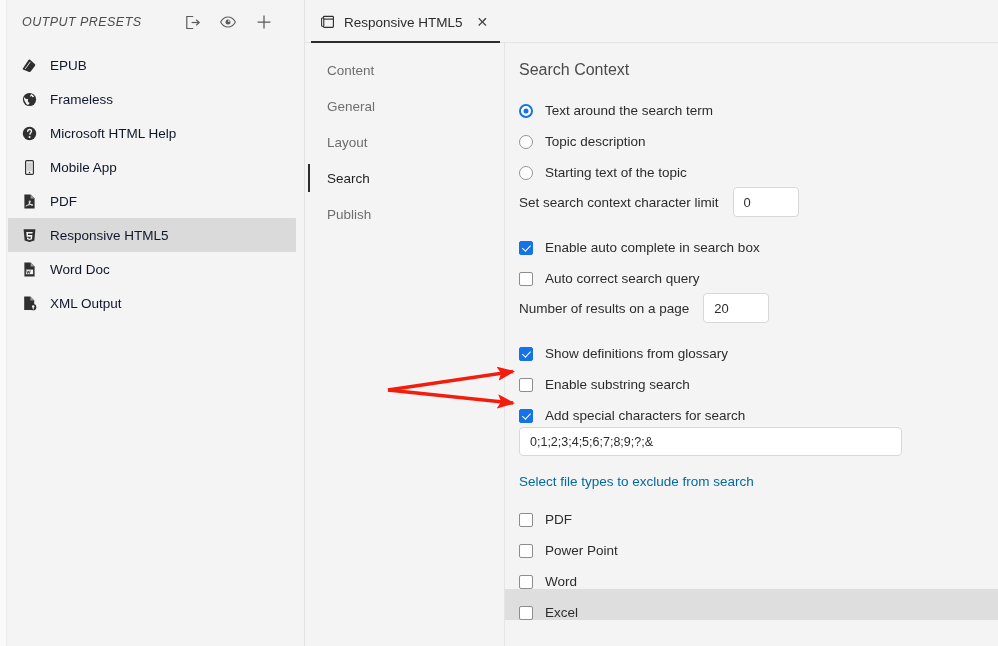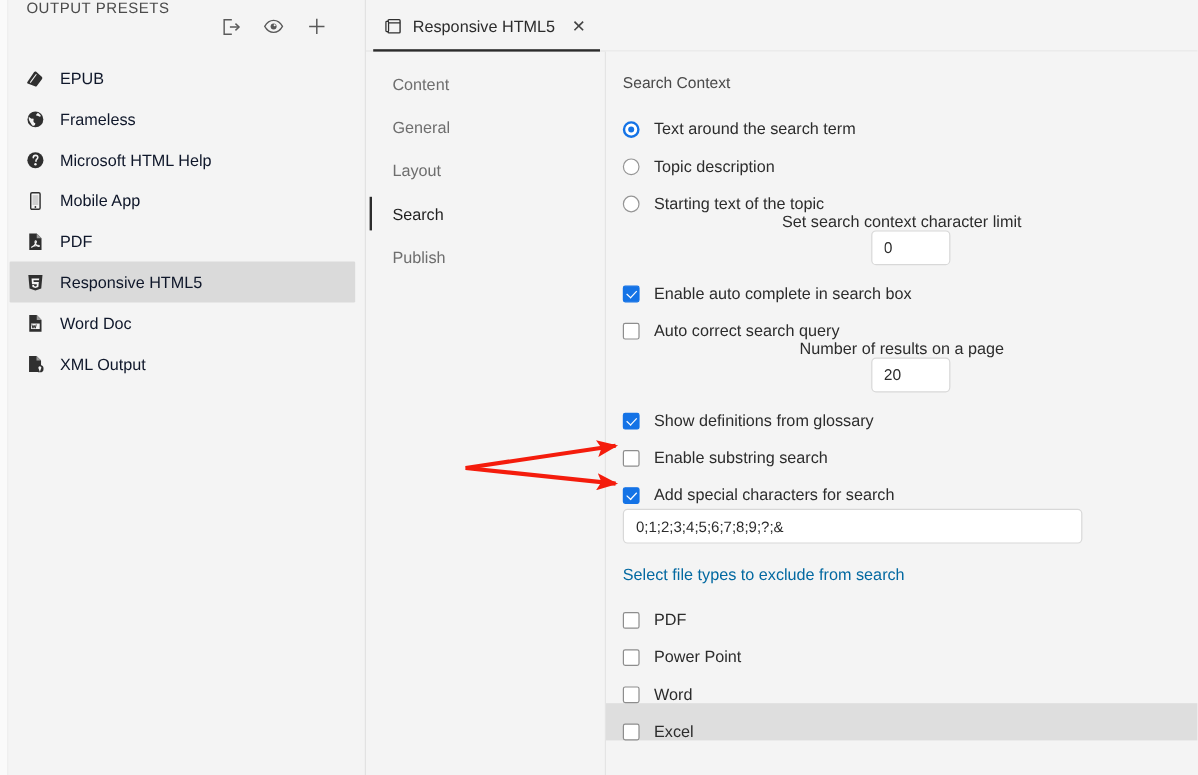--- a/index.html
+++ b/index.html
@@ -35,22 +35,24 @@
   .sidebar-edge {
     position: absolute;
     left: 0; top: 0; bottom: 0;
     width: 6px;
     background: #fafafa;
     border-right: 1px solid #ededed;
   }
   .sidebar-header {
     height: 44px;
     display: flex;
+    align-items: center;
     padding: 0 14px 0 22px;
     box-sizing: border-box;
+    font-style: italic;
   }
   .sidebar-title {
     font-size: 12.5px;
     letter-spacing: 0.45px;
     color: #4b4b4b;
     white-space: nowrap;
   }
   .sidebar-actions {
     margin-left: auto;
     display: flex;
@@ -203,21 +205,21 @@
   
   .settings-content {
     flex: 1;
     min-width: 0;
     padding-top: 4px;
     box-sizing: border-box;
     background: #f4f4f4;
     position: relative;
   }
   .section-label {
-    font-size: 13px;
+    font-size: 16px;
     color: #4a4a4a;
     padding: 14px 0 8px 14px;
   }
   .row {
     display: flex;
     align-items: flex-end;
     height: 31px;
     padding-left: 14px;
     box-sizing: border-box;
   }
@@ -287,21 +289,20 @@
     transform: rotate(43deg);
   }
 
   
   .num-row {
     display: flex;
     align-items: center;
     padding-left: 14px;
     height: 44px;
     box-sizing: border-box;
-    flex-direction: column;
   }
   .num-row .row-label {
     margin-right: 14px;
   }
   .num-input {
     width: 66px;
     height: 30px;
     border: 1px solid #d8d8d8;
     border-radius: 4px;
     background: #fff;

